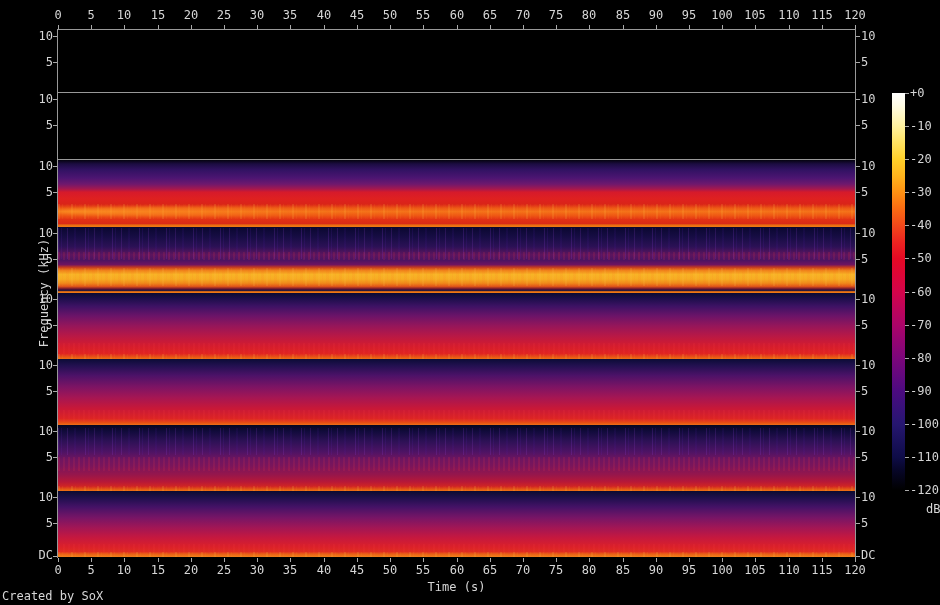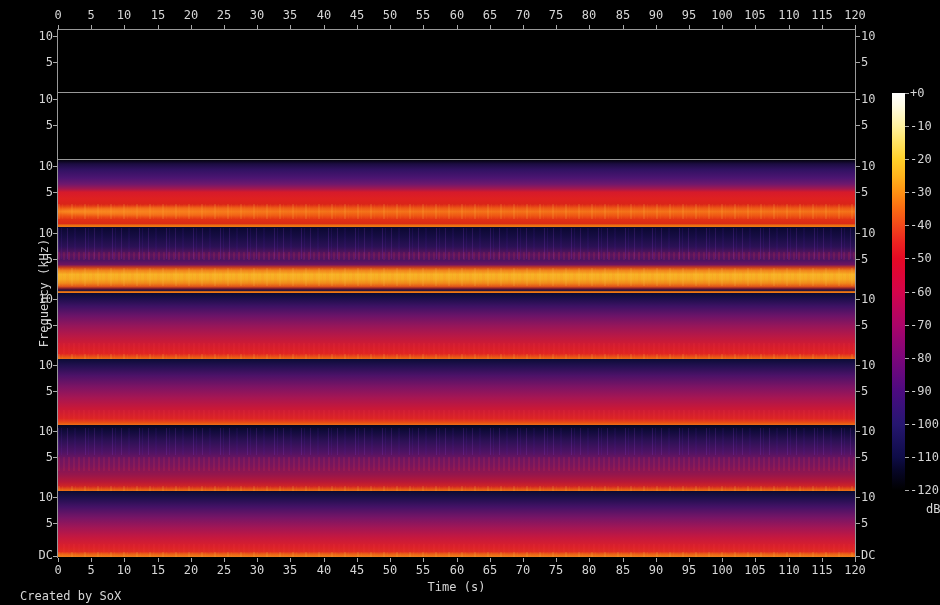--- a/index.html
+++ b/index.html
@@ -44,21 +44,21 @@
 </style>
 </head>
 <body>
 
 <div id="canvas">
   <div class="plot-border" style="left:57px; top:29px; width:797px; height:528px;"></div>
   <div class="tlabel rot-left" style="left:44px; top:293px;">Frequency (kHz)</div>
   <div class="tlabel center" style="left:58px; width:797px; top:580px;">Time (s)</div>
   <div class="abs" id="colorbar" style="left: 892px; top: 93px; width: 13px; height: 397px; background: linear-gradient(rgb(255, 255, 255) 0%, rgb(255, 252, 230) 3%, rgb(255, 242, 160) 8.3%, rgb(255, 228, 104) 12%, rgb(255, 208, 41) 16.7%, rgb(255, 179, 28) 21%, rgb(255, 145, 18) 25%, rgb(250, 108, 18) 29%, rgb(242, 72, 26) 33.3%, rgb(236, 36, 32) 37.5%, rgb(230, 9, 36) 41.7%, rgb(221, 5, 56) 46%, rgb(212, 4, 74) 50%, rgb(192, 4, 89) 54%, rgb(172, 4, 104) 58.3%, rgb(148, 4, 114) 62.5%, rgb(124, 6, 122) 66.7%, rgb(100, 8, 126) 71%, rgb(76, 10, 128) 75%, rgb(57, 16, 122) 79%, rgb(38, 22, 112) 83.3%, rgb(26, 17, 92) 87.5%, rgb(14, 12, 72) 91.7%, rgb(7, 6, 40) 95%, rgb(0, 0, 0) 100%);"></div>
   <div class="tlabel left" style="left:926px; top:502px;">dBFS</div>
-  <div class="tlabel left" style="left:20px; top:589px;">Created by SoX</div>
+  <div class="tlabel left" style="left:2px; top:589px;">Created by SoX</div>
 <div class="tick" style="left: 58px; top: 25px; width: 1px; height: 4px;"></div>
     <div class="tick" style="left: 58px; top: 558px; width: 1px; height: 4px;"></div>
     <div class="tlabel center" style="left: 38px; top: 8px; width: 40px;">0</div>
     <div class="tlabel center" style="left: 38px; top: 563px; width: 40px;">0</div>
     <div class="tick" style="left: 91px; top: 25px; width: 1px; height: 4px;"></div>
     <div class="tick" style="left: 91px; top: 558px; width: 1px; height: 4px;"></div>
     <div class="tlabel center" style="left: 71px; top: 8px; width: 40px;">5</div>
     <div class="tlabel center" style="left: 71px; top: 563px; width: 40px;">5</div>
     <div class="tick" style="left: 124px; top: 25px; width: 1px; height: 4px;"></div>
     <div class="tick" style="left: 124px; top: 558px; width: 1px; height: 4px;"></div>

